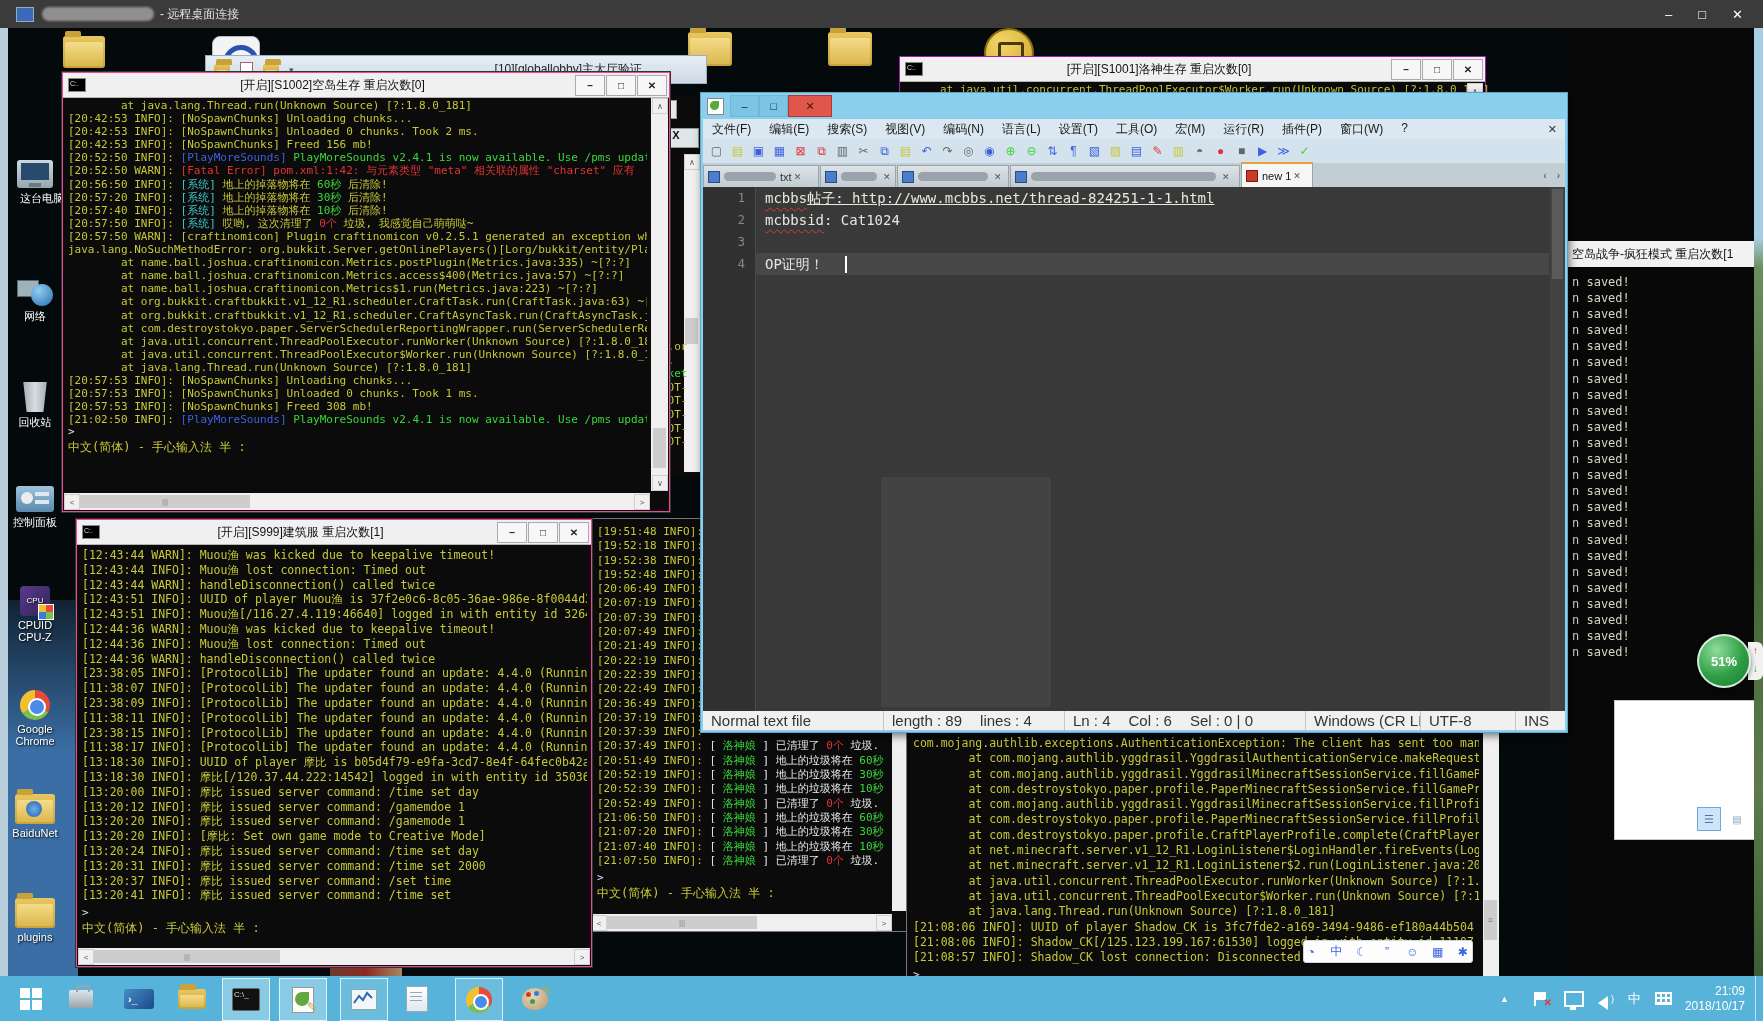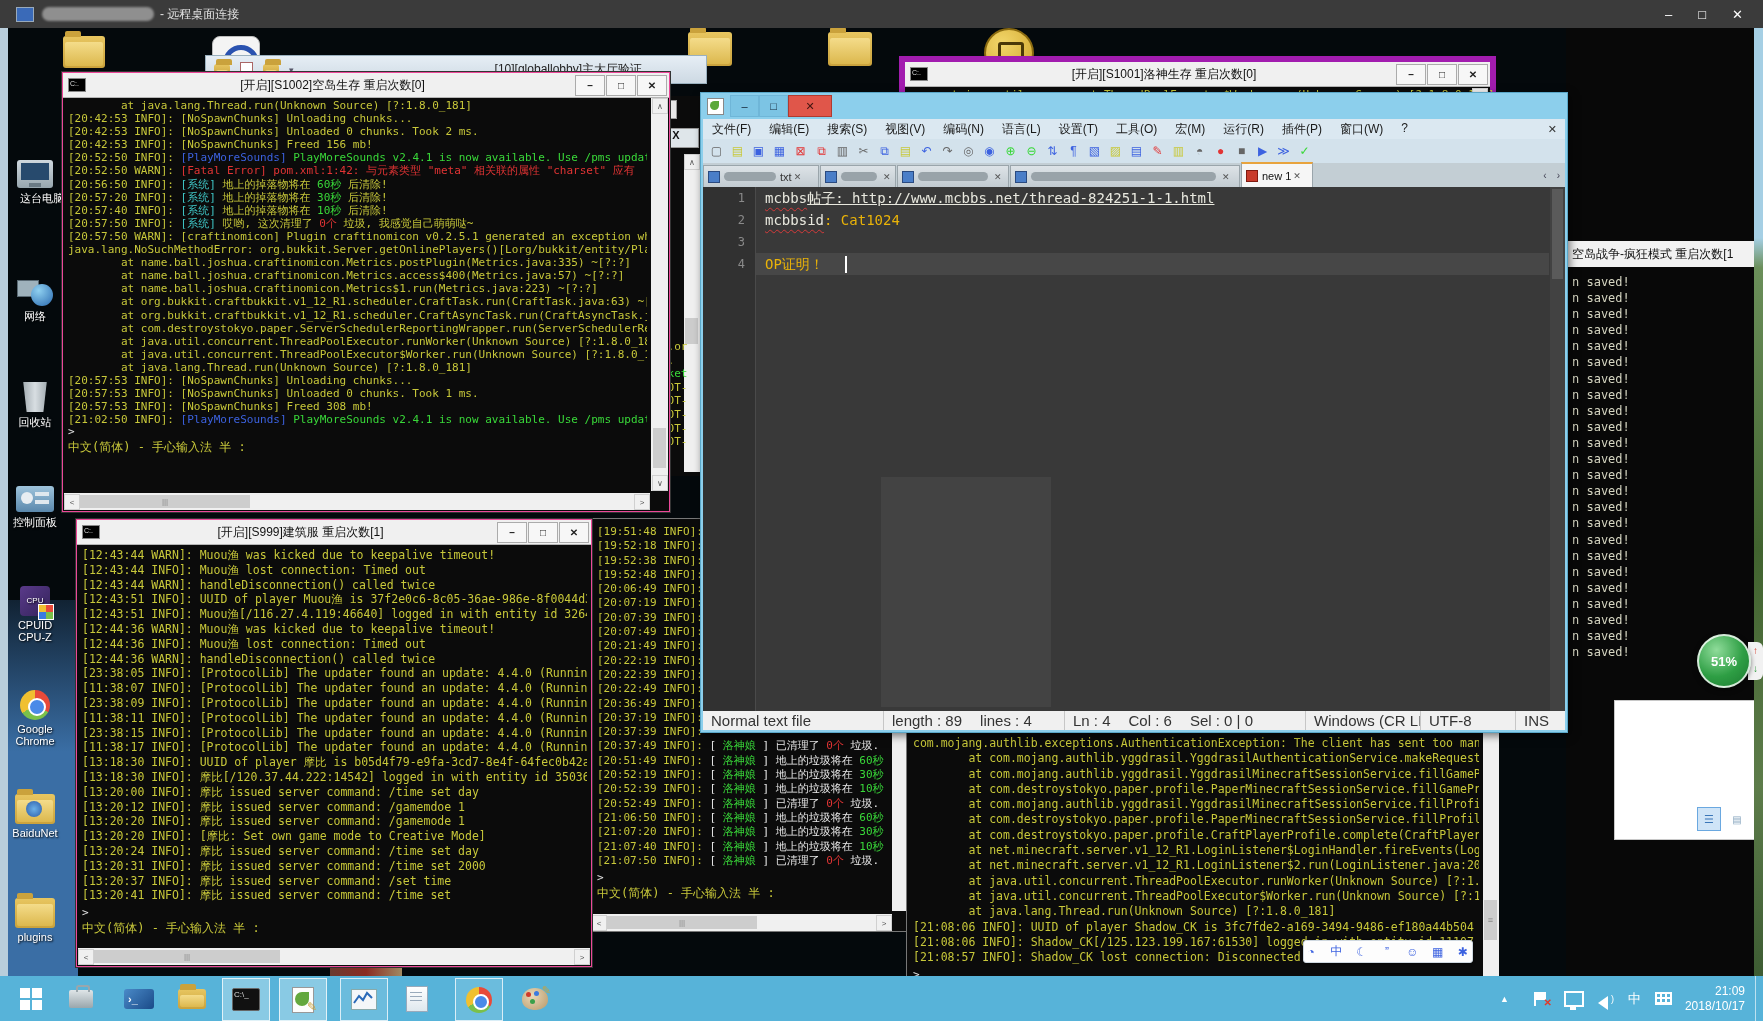--- a/index.html
+++ b/index.html
@@ -31,21 +31,21 @@
   .tab .fico{width:10px;height:10px;background:#4a7ec8;border:1px solid #2a4a80;margin-right:4px;flex:none;}
   .tab .censor{height:9px;background:#969fa0;background:#99a3a9;border-radius:5px;margin-right:4px;}
   .tab .x{font-size:9px;color:#555;margin-left:2px;}
   .tab.active{background:#f6f6f6;border-top:2px solid #e8a33d;height:23px;color:#111;}
   .tab.active .fico{background:#c83a2a;border-color:#801a10;}
   .npp-editor{position:absolute;left:2px;right:2px;top:94px;bottom:21px;background:#393939;overflow:hidden;font-family:"DejaVu Sans Mono",monospace;font-size:14px;}
   .gutter{position:absolute;left:0;top:0;bottom:0;width:52px;background:#313131;border-right:1px solid #4a4a4a;color:#8a8a8a;text-align:right;}
   .gutter .cline{height:22px;line-height:22px;padding-right:10px;font-size:12px;}
   .edlines{position:absolute;left:62px;top:0;right:16px;}
   .edlines .cline{height:22px;line-height:22px;}
-  .c-en{color:#eab308}
+  .c-en{color:#e5e5e5}
   .c-eu{color:#e8e8de;text-decoration:underline;}
   .c-em{color:#e8e8de;text-decoration:underline wavy #d33a3a 1px;text-underline-offset:4px;}
   .curline{position:absolute;left:53px;right:16px;top:66px;height:22px;background:#474747;}
   .caret{position:absolute;left:142px;top:69px;width:2px;height:17px;background:#fff;}
   .npp-status{position:absolute;left:2px;right:2px;bottom:2px;height:19px;background:#f0f0f0;display:flex;font-size:15px;color:#333;align-items:center;}
   .st-sec{border-right:1px solid #c6c6c6;height:100%;display:flex;align-items:center;padding-left:8px;gap:18px;white-space:nowrap;overflow:hidden;}
   .nppbtn{width:27px;height:20px;display:flex;align-items:center;justify-content:center;font-size:11px;color:#143;color:#123;border:1px solid #6fb6d8;}
   
   .dicon{position:absolute;width:64px;text-align:center;color:#fff;font-size:11px;text-shadow:1px 1px 2px #000;}
   .dicon .img{margin:0 auto 3px auto;position:relative;}
@@ -146,21 +146,21 @@
   <div class="abs" style="left:645px;top:96px;width:56px;height:380px;background:#0b0b0b;overflow:hidden;">
     <div class="abs" style="left:4px;top:4px;width:26px;height:17px;background:#e8e8e8;border:1px solid #999;color:#222;font-size:9px;text-align:center;">x</div>
     <div class="abs" style="left:8px;top:32px;width:44px;height:18px;background:#dfe6ea;border:1px solid #999;color:#111;font-size:11px;text-align:center;font-weight:bold;">X</div>
     <div class="sb" style="left:39px;top:58px;width:16px;height:318px;">
       <div class="ar" style="left:0;top:0;width:14px;height:14px;">∧</div>
       <div class="th" style="left:1px;top:164px;width:13px;height:26px;"></div>
     </div>
     <div class="cbody" style="left:16px;top:244px;font-size:11px;line-height:13.6px;"><div class="cline"><span class="c-y">t.or</span></div><div class="cline"><span class="c-y">d.</span></div><div class="cline"><span class="c-g">cket</span></div><div class="cline"><span class="c-y">HOT-</span></div><div class="cline"><span class="c-y">HOT-</span></div><div class="cline"><span class="c-y">HOT-</span></div><div class="cline"><span class="c-y">HOT-</span></div><div class="cline"><span class="c-y">HOT-</span></div></div>
   </div>
 
-  <div class="abs" style="left:899px;top:56px;width:585px;height:48px;background:#0b0b0b;border:6px solid #a21caf;">
+  <div class="abs" style="left:899px;top:56px;width:585px;height:48px;background:#0b0b0b;border:1px solid #a21caf;">
     <div class="ctitle">
       <div class="cmdico"></div>
       <div class="t">[开启][S1001]洛神生存 重启次数[0]</div>
       <div class="cbtns">
         <div class="cbtn">–</div>
         <div class="cbtn">□</div>
         <div class="cbtn">✕</div>
       </div>
     </div>
     <div class="cbody c-y" style="left:40px;top:26px;font-size:11px;">at java.util.concurrent.ThreadPoolExecutor$Worker.run(Unknown Source) [?:1.8.0_181]</div>

